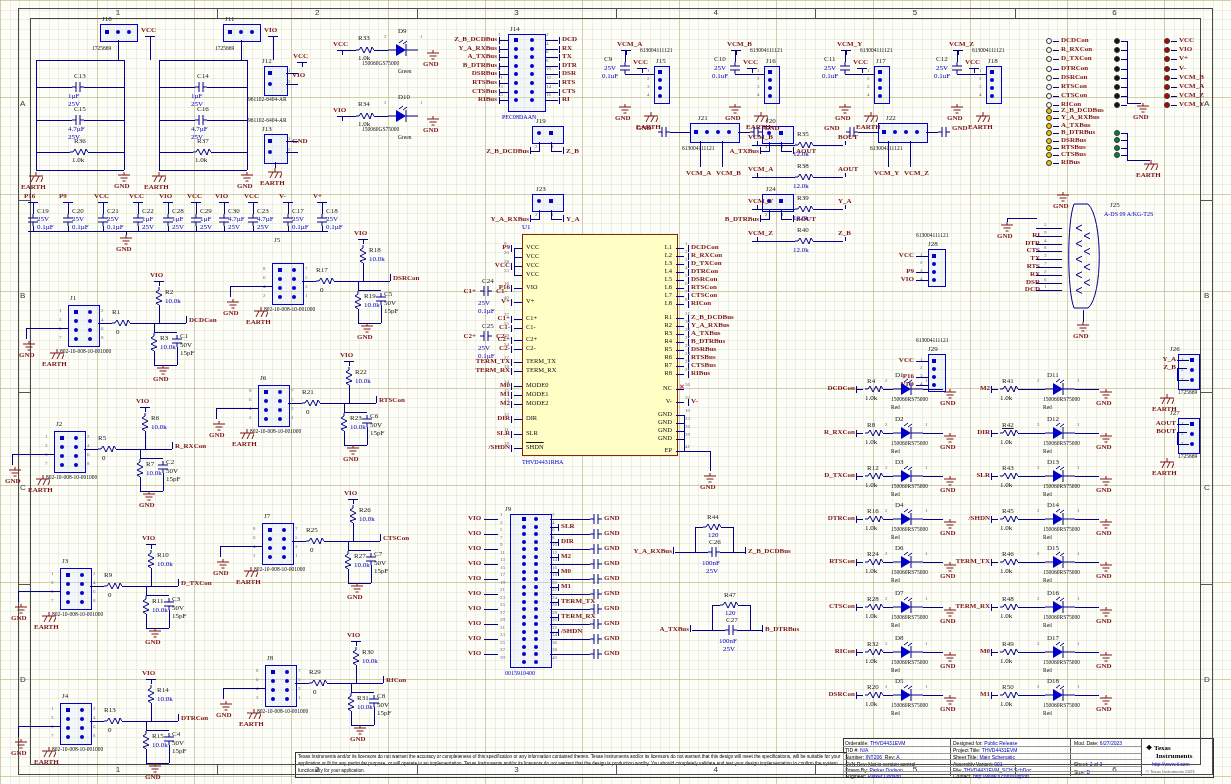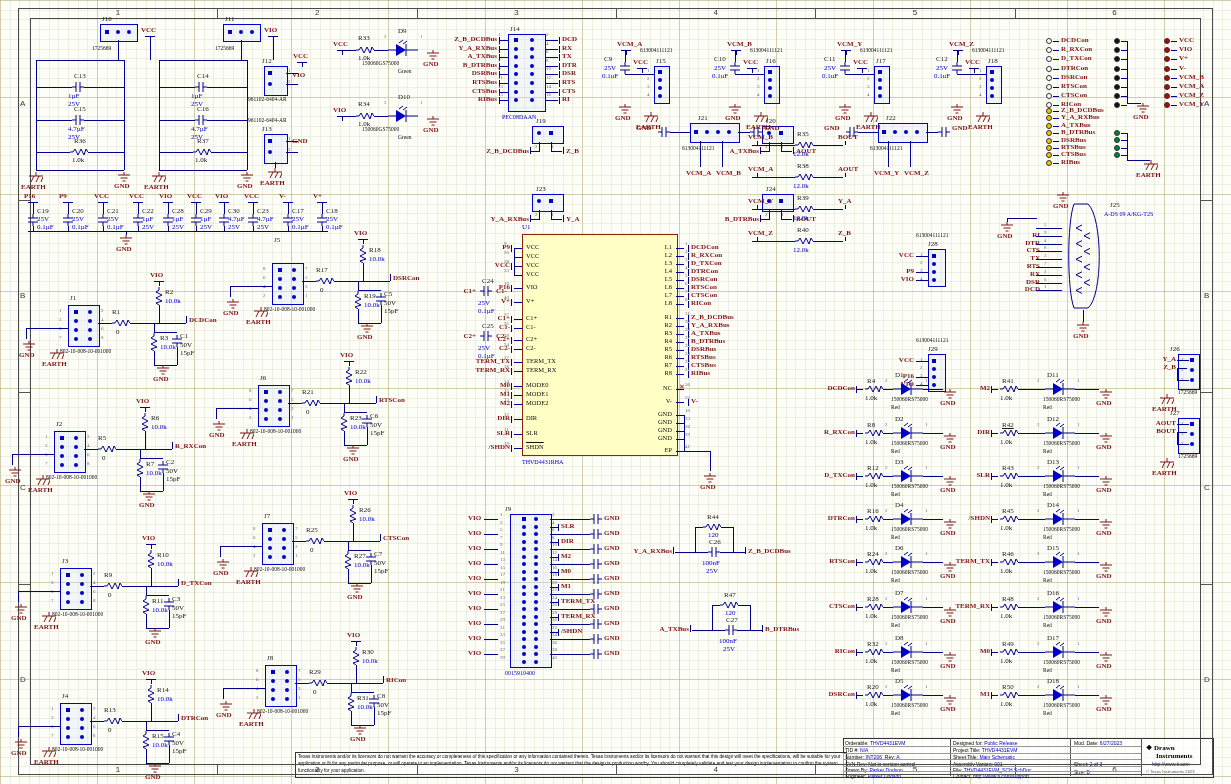--- a/index.html
+++ b/index.html
@@ -52,21 +52,21 @@
   <div class="tbl" style="left:845px;top:774px"><span>Engineer:</span> <span class="v">Parker Dodson</span></div>
   <div class="tbl" style="left:953px;top:741px"><span>Designed for:</span> <span class="v">Public Release</span></div>
   <div class="tbl" style="left:953px;top:748px"><span>Project Title:</span> <span class="v">THVD4431EVM</span></div>
   <div class="tbl" style="left:953px;top:755px"><span>Sheet Title:</span> <span class="v">Main Schematic</span></div>
   <div class="tbl" style="left:953px;top:762px"><span>Assembly Variant:</span> <span class="v">001</span></div>
   <div class="tbl" style="left:953px;top:768px"><span>File:</span> <span class="v">THVD4431EVM_SCH.SchDoc</span></div>
   <div class="tbl" style="left:953px;top:774px"><span>Contact:</span> <span class="v">http://www.ti.com/support</span></div>
   <div class="tbl" style="left:1074px;top:741px"><span>Mod. Date:</span> <span class="v">6/27/2023</span></div>
   <div class="tbl" style="left:1074px;top:762px"><span>Sheet:</span> <span class="v">2</span> <span>of</span> <span class="v">3</span></div>
   <div class="tbl" style="left:1074px;top:770px"><span>Size:</span> <span class="v">B</span></div>
-  <div class="tilogo" style="left:1146px;top:744px;font-size:7px;font-weight:bold">❖ <span>Drawn</span><br><span style="margin-left:10px">Instruments</span></div>
+  <div class="tilogo" style="left:1146px;top:744px;font-size:7px;font-weight:bold">❖ <span>Texas</span><br><span style="margin-left:10px">Instruments</span></div>
   <div class="tbl" style="left:1152px;top:762px"><span class="v">http://www.ti.com</span></div>
   <div class="tbl" style="left:1146px;top:770px;font-size:4.2px;color:#555"><span>© Texas Instruments 2023</span></div>
 
   <div id="disclaimer">Texas Instruments and/or its licensors do not warrant the accuracy or completeness of this specification or any information contained therein. Texas Instruments and/or its licensors do not warrant that this design will meet the specifications, will be suitable for your application or fit for any particular purpose, or will operate in an implementation. Texas Instruments and/or its licensors do not warrant that the design is production worthy. You should completely validate and test your design implementation to confirm the system functionality for your application.</div>
 <div class="frame" style="left: 18px; top: 8px; width: 1193px; height: 765px;"></div>
     <div class="frame" style="left: 30px; top: 18px; width: 1169px; height: 745px;"></div>
     <div class="t zone" style="left: 115.65px; top: 9px;">1</div>
     <div class="t zone" style="left: 115.65px; top: 766px;">1</div>
     <div class="t zone" style="left: 314.95px; top: 9px;">2</div>
     <div class="t zone" style="left: 314.95px; top: 766px;">2</div>

